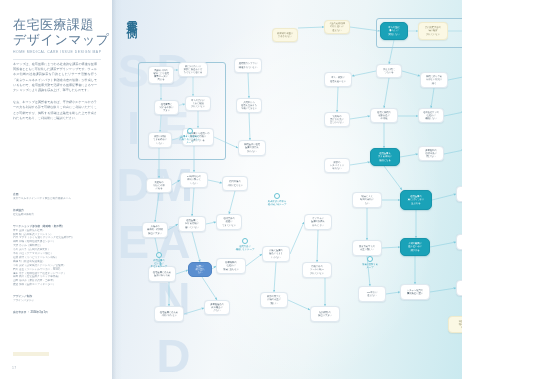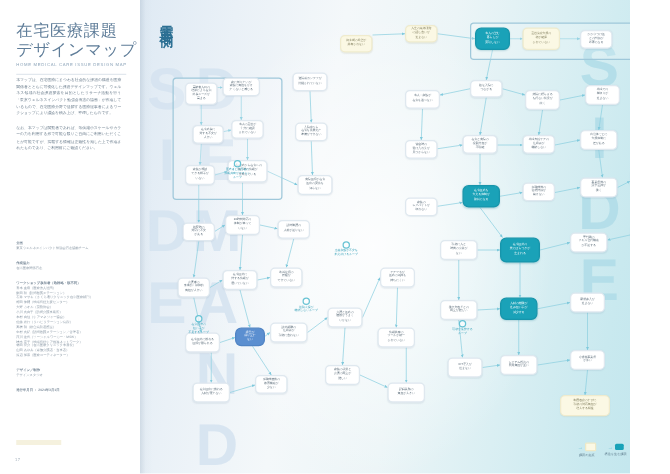--- a/index.html
+++ b/index.html
@@ -1,17 +1,17 @@
 <!DOCTYPE html>
 <html><head>
 <meta charset="utf-8">
 <style>
   html,body{margin:0;padding:0;background:#ffffff;}
   body{width:536px;height:379px;overflow:hidden;font-family:"Liberation Sans","DejaVu Sans",sans-serif;}
-  #spread{position:relative;width:504px;height:379px;background:#ffffff;overflow:hidden;}
+  #spread{position:relative;width:436px;height:379px;background:#ffffff;overflow:hidden;padding-left:26px;}
 
   
   #left-page{position:absolute;left:0;top:0;width:112px;height:379px;background:#ffffff;z-index:5;}
   #title-block{position:absolute;left:13px;top:17px;width:88px;}
   .t-line{font-size:13px;line-height:15px;color:#5f7d99;letter-spacing:.5px;font-weight:400;white-space:nowrap;}
   #title-en{margin-top:3px;font-size:3.4px;letter-spacing:.55px;color:#8fa6bb;white-space:nowrap;}
   #title-rule{margin-top:5px;width:88px;height:1px;background:#e2e8ee;}
 
   #body-copy{position:absolute;left:13px;top:62px;width:84px;}
   .para{font-size:3.05px;line-height:5.2px;color:#6a7c8c;text-align:justify;margin-bottom:7px;}

